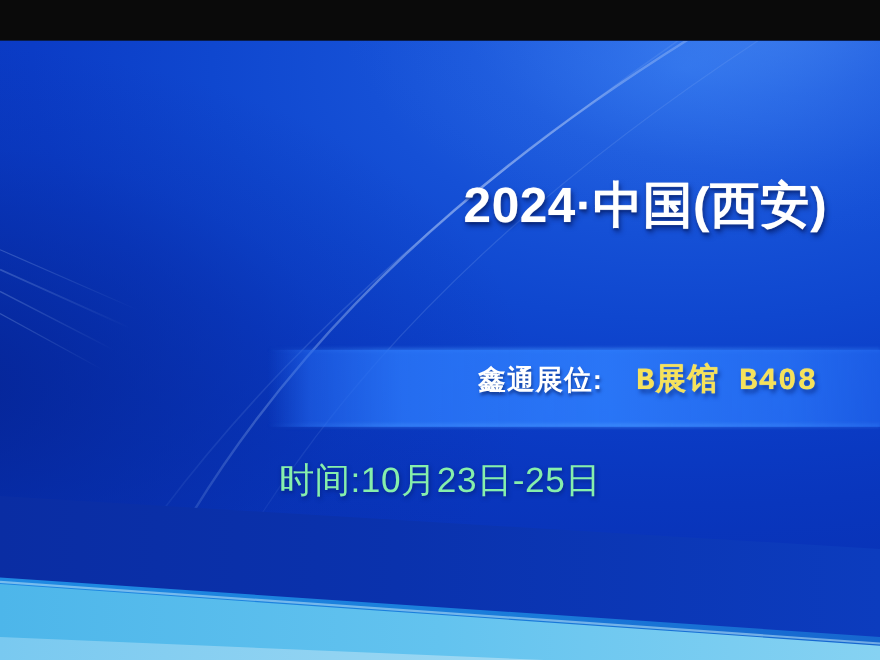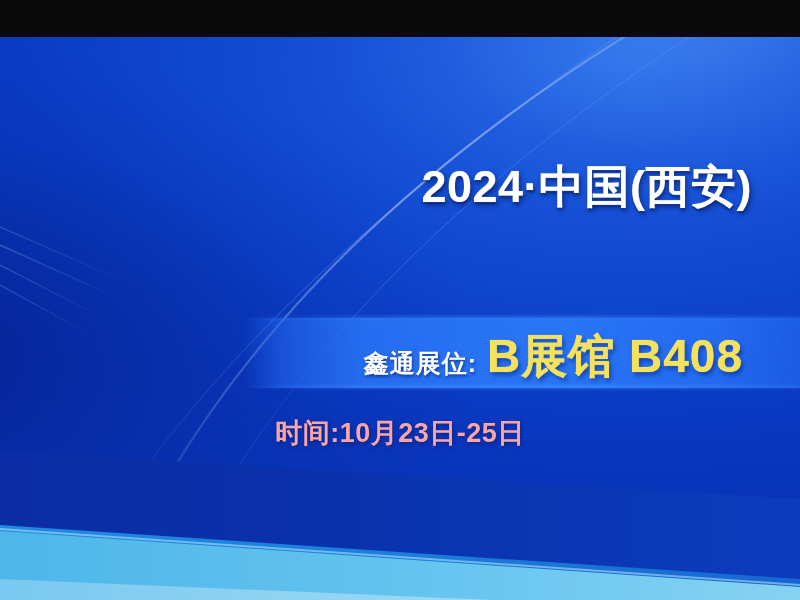--- a/index.html
+++ b/index.html
@@ -130,54 +130,55 @@
     line-height: 58px;
     letter-spacing: 1px;
   }
 
   .booth-row {
     position: absolute;
     top: 289px;
     right: 57px;
     display: flex;
     align-items: baseline;
-    gap: 10px;
+    gap: 30px;
     white-space: nowrap;
   }
   .booth-label {
     color: #ffffff;
     font-size: 25px;
     font-weight: 700;
     letter-spacing: 1px;
     text-shadow: 1px 2px 3px rgba(2,18,80,0.55);
   }
   .booth-value {
     color: #F6E25A;
-    font-size: 46px;
+    font-size: 28px;
     font-weight: 700;
     letter-spacing: 1px;
     text-shadow:
        0 0 1px rgba(255,248,170,0.8),
        2px 3px 4px rgba(4,30,110,0.55);
+    font-family: Liberation Mono, monospace;
   }
 
   .info-row {
     position: absolute;
     top: 378px;
     left: 50%;
     transform: translateX(-50%);
     display: flex;
     align-items: baseline;
     gap: 22px;
     white-space: nowrap;
   }
   .info-item {
-    color: #fca5a5;
-    font-size: 27px;
-    font-weight: 700;
+    color: #86efac;
+    font-size: 32px;
+    font-weight: 400;
     letter-spacing: 0.5px;
     text-shadow: 1px 2px 4px rgba(2,18,80,0.5);
   }
 </style>
 </head>
 <body>
 
 <div class="banner">
 
   <div class="bg-base"></div>

